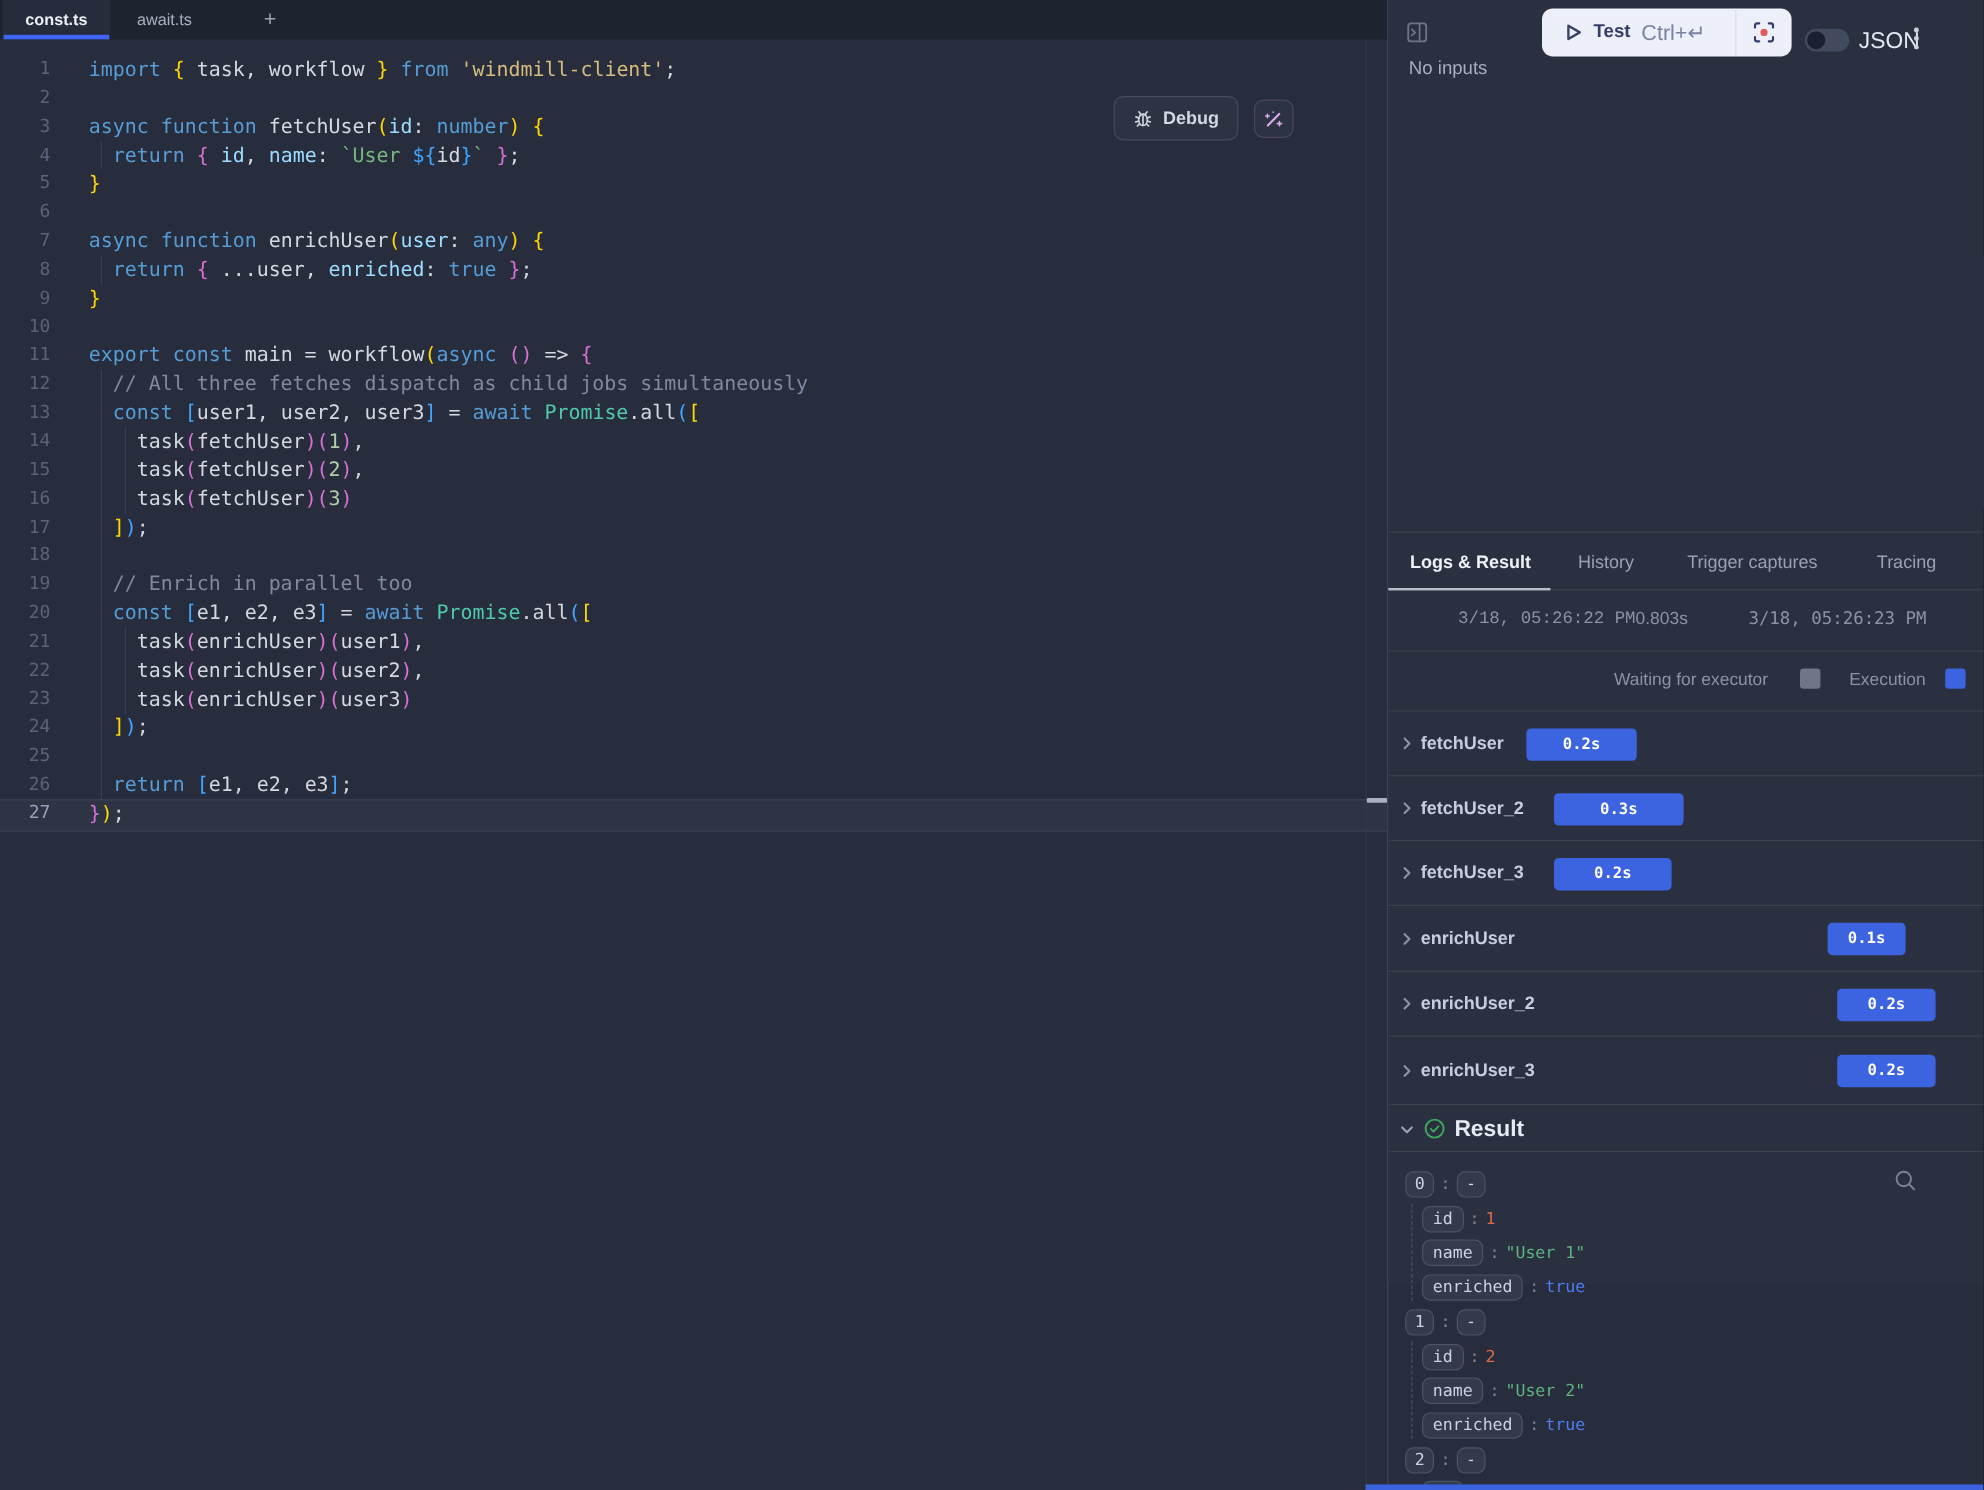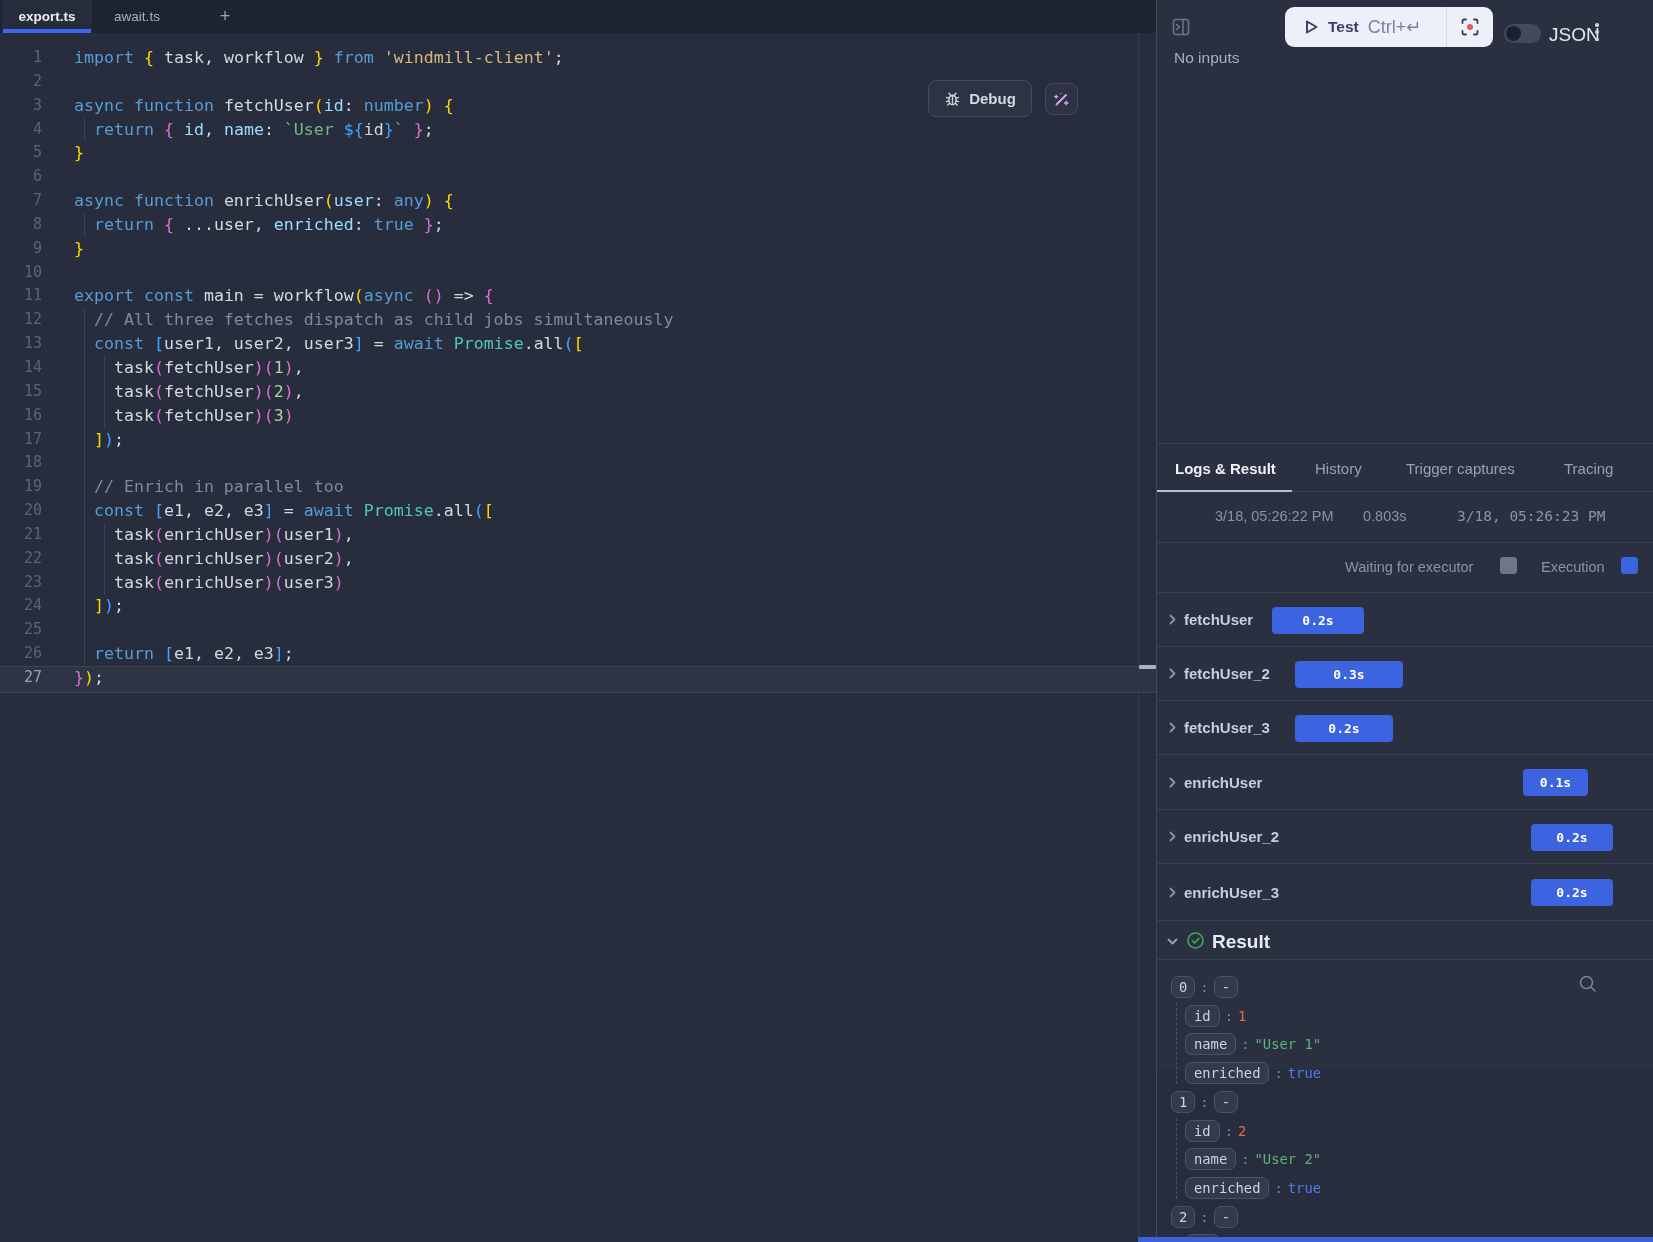--- a/index.html
+++ b/index.html
@@ -55,21 +55,21 @@
           justify-content:space-between; align-items:center; cursor:pointer; }
   .kebab i{ width:3.5px; height:3.5px; border-radius:50%; background:#CBD2DF; }
   .ptabs{ position:absolute; left:0; top:443px; width:496px; height:49px; border-top:1px solid #39414F;
           border-bottom:1px solid #39414F; }
   .ptab{ position:absolute; top:0; height:48px; display:flex; align-items:center; font-size:15px;
          color:#99A2B2; cursor:pointer; }
   .ptab.active{ color:#EEF1F6; font-weight:bold; }
   .ptab-underline{ position:absolute; left:0; bottom:-1px; width:135px; height:2.5px; background:#B7C0CF; }
   .meta-row{ position:absolute; left:0; top:493px; width:496px; height:50px; border-bottom:1px solid #39414F; }
   .meta-row span{ position:absolute; top:15px; font-size:14.5px; color:#8B93A4; }
-  .meta-start{ left:58px; } .meta-duration{ left:206px; }
+  .meta-start{ left:58px;font-family:Liberation Mono, monospace; } .meta-duration{ left:206px; }
   .meta-end{ left:300px; font-family:"DejaVu Sans Mono", monospace; font-size:14px; }
   .legend-row{ position:absolute; left:0; top:543px; width:496px; height:49px; }
   .legend-row span{ position:absolute; top:16px; font-size:14.5px; color:#8B93A4; }
   .legend-sq{ position:absolute; top:14px; width:17px; height:17px; border-radius:3px; }
   .t-row{ position:absolute; left:0; width:496px; border-top:1px solid #39414F; }
   .t-chevron{ position:absolute; left:9px; }
   .t-label{ position:absolute; left:27px; font-size:15px; font-weight:bold; color:#C6CEDE; }
   .t-bar{ position:absolute; height:27px; background:#3C63E0; border-radius:4px; color:#fff;
           font-family:"DejaVu Sans Mono", monospace; font-size:13px; font-weight:bold;
           display:flex; align-items:center; justify-content:center; }
@@ -90,21 +90,21 @@
   svg{ display:block; }
 </style>
 </head>
 <body>
 
 <div class="app">
 
   <div class="tabbar">
     <div id="etabs">
         <div class="etab active" style="left: 2px; width: 90px;">
-          <span>export.ts</span>
+          <span>const.ts</span>
           <div class="underline"></div>
         </div>
         <div class="etab" style="left: 92px; width: 90px;">
           <span>await.ts</span>
         </div>
       </div>
     <div class="plus-tab">+</div>
   </div>
 
   <div class="editor">

